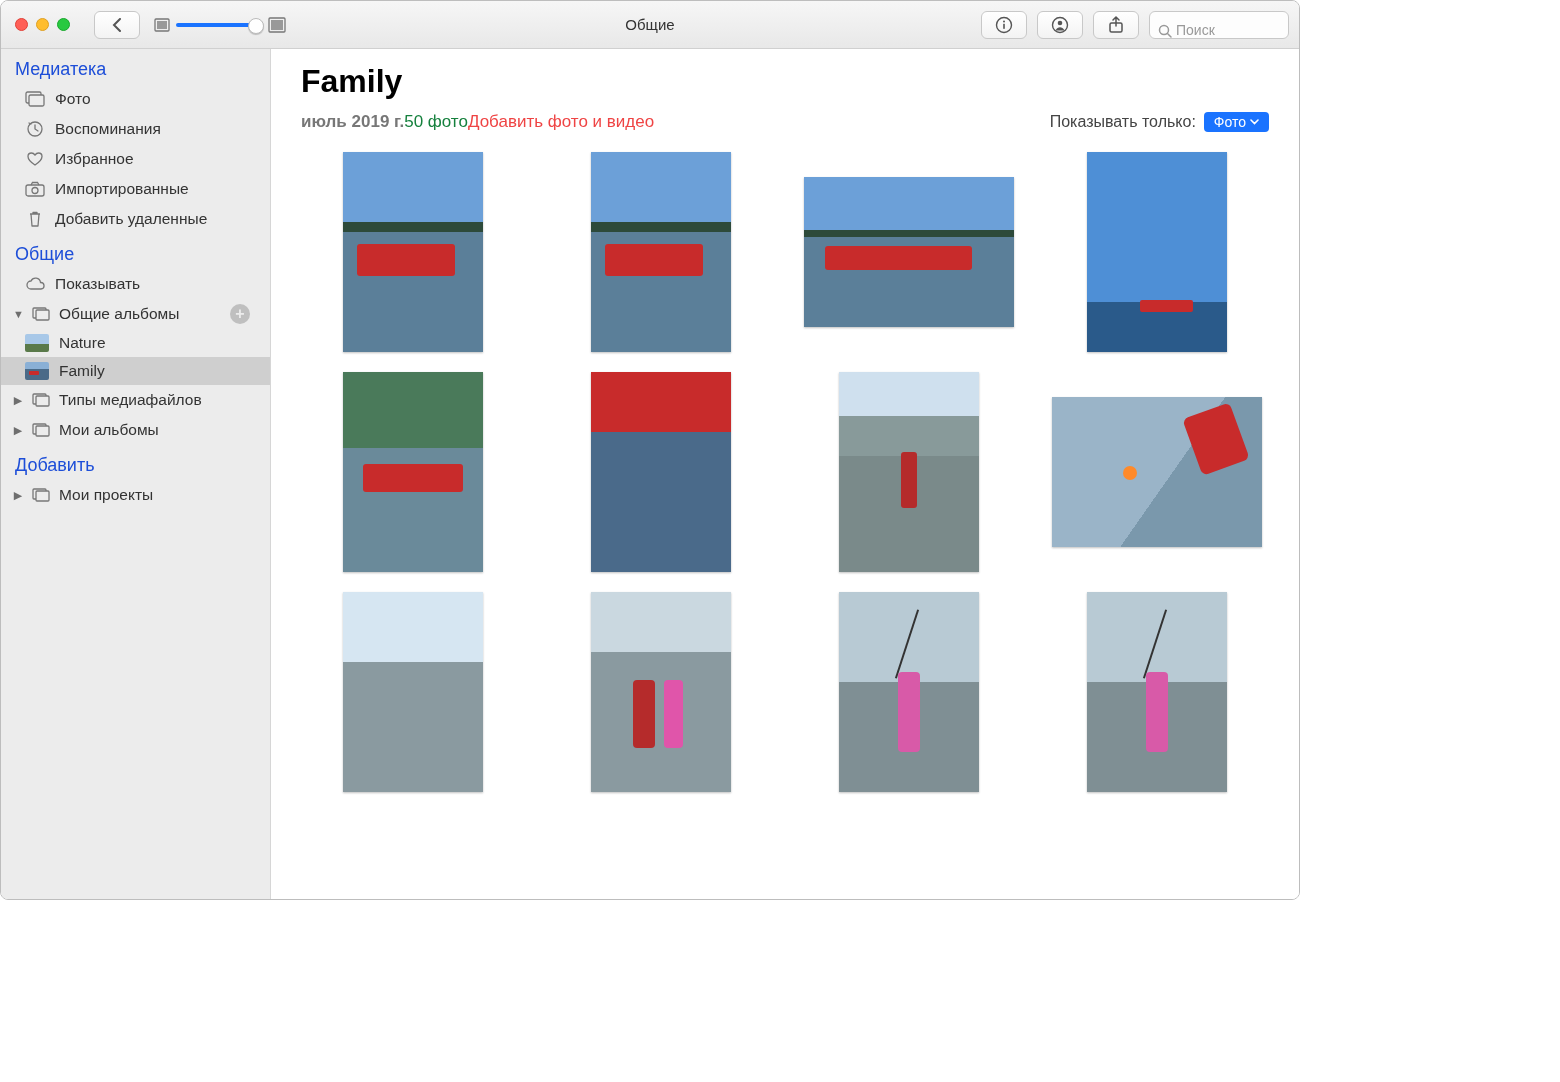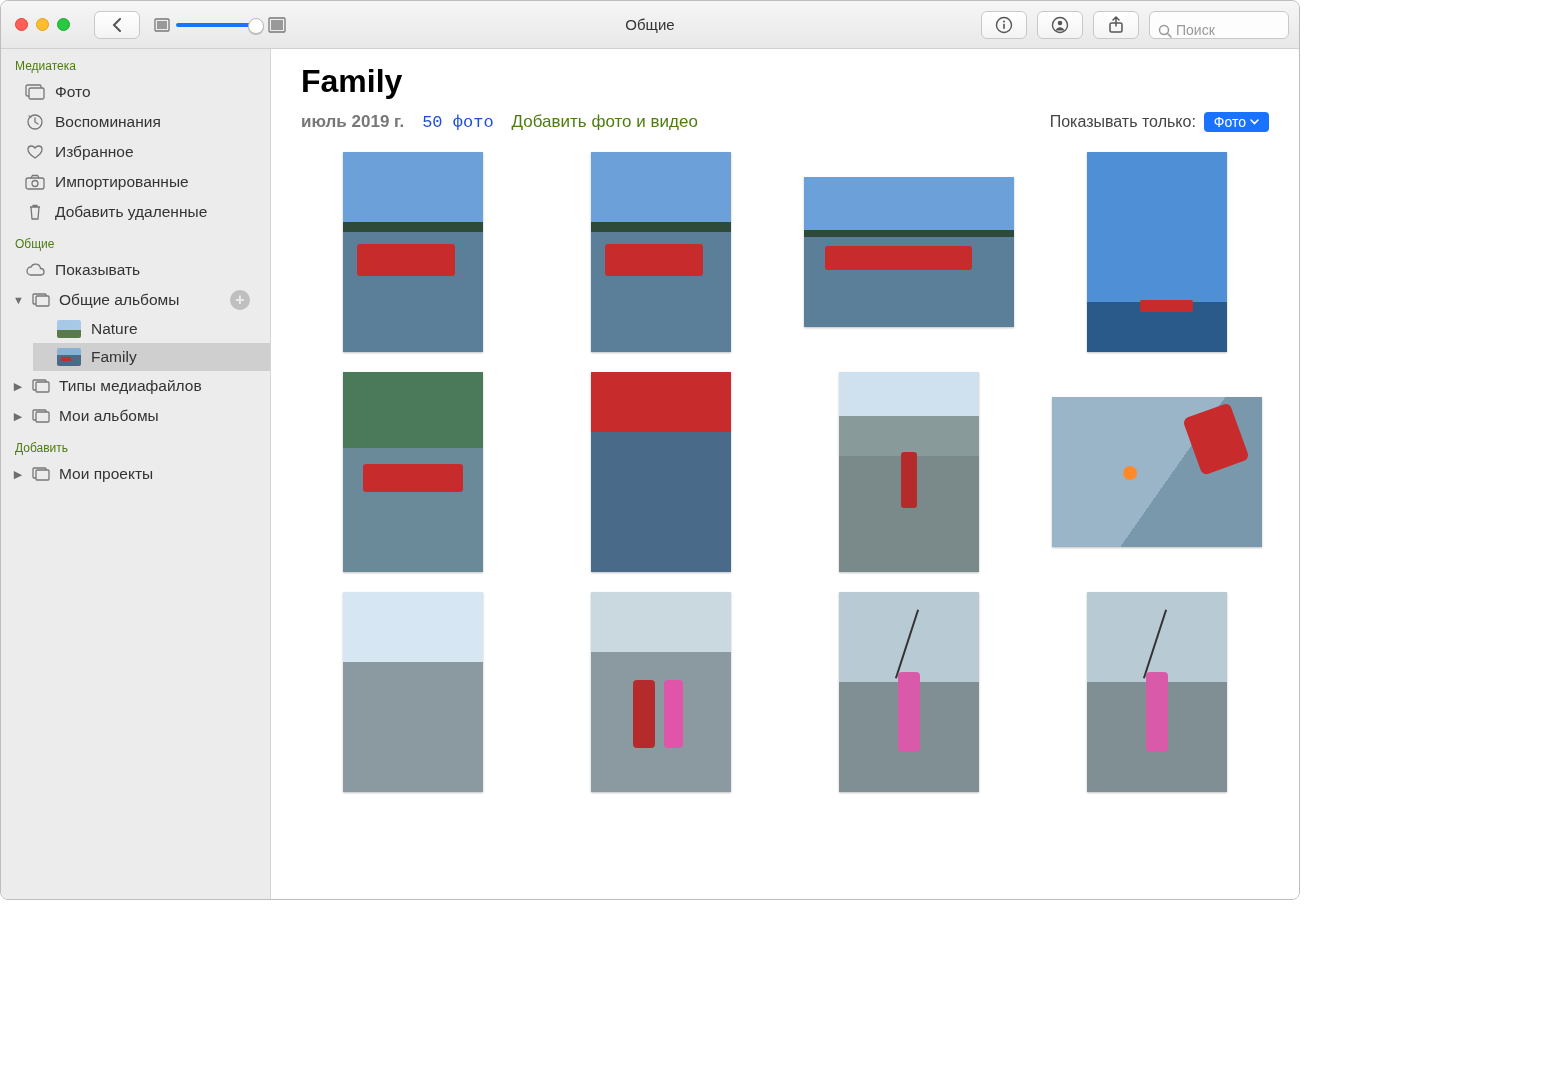--- a/index.html
+++ b/index.html
@@ -73,51 +73,51 @@
 .search-field svg{margin-right:4px;}
 .content{
   display:flex;height:calc(100% - 48px);
 }
 .sidebar{
   width:270px;background:#ececec;border-right:1px solid #d6d6d6;
   overflow-y:auto;font-size:15.5px;color:#333;
   display:flex;flex-direction:column;
 }
 .section-h{
-  padding:10px 14px 4px;color:#4d7c0f;font-size:12px;
+  padding:10px 14px 4px;color:#1d4ed8;font-size:18px;
 }
 .side-item{
   display:flex;align-items:center;gap:10px;padding:5px 14px 5px 24px;
   cursor:default;
 }
 .side-item.selected{background:#cfcfcf;}
 .side-item .ic{width:20px;height:20px;display:flex;align-items:center;justify-content:center;color:#6e6e6e;}
-.side-item.indent2{margin-left:32px;}
+.side-item.indent2{}
 .side-sub{
   display:flex;align-items:center;gap:8px;padding:5px 10px 5px 12px;
 }
 .side-sub .tri{width:10px;text-align:center;color:#6e6e6e;font-size:11px;}
 .side-sub .ic{width:20px;height:20px;display:flex;align-items:center;justify-content:center;color:#6e6e6e;}
 .plus-circle{
   margin-left:auto;margin-right:10px;width:20px;height:20px;border-radius:50%;
   background:#bfbfbf;color:#ececec;display:flex;align-items:center;justify-content:center;font-size:16px;font-weight:bold;
 }
 .thumb{
   width:24px;height:18px;border-radius:2px;object-fit:cover;flex:none;
 }
 .main{
   flex:1;background:#fff;overflow-y:auto;padding:14px 30px 0;
 }
 .album-title{font-size:32px;font-weight:700;margin-bottom:12px;}
 .meta-row{
-  display:flex;align-items:center;gap:18px;font-size:17px;color:#444;margin-bottom:20px;
+  display:flex;align-items:center;font-size:17px;color:#444;margin-bottom:20px;
 }
 .meta-date{color:#777;font-weight:600;}
-.meta-count{color:#1d4ed8;font-family:Liberation Mono, monospace;}
-.meta-link{color:#4d7c0f;cursor:pointer;}
+.meta-count{color:#15803d;}
+.meta-link{color:#ef4444;cursor:pointer;}
 .meta-right{margin-left:auto;display:flex;align-items:center;gap:8px;font-size:16px;}
 .filter-pill{
   background:#1a73ff;color:#fff;padding:2px 10px;border-radius:4px;font-size:14px;
   display:flex;align-items:center;gap:4px;
 }
 .grid{
   display:grid;grid-template-columns:repeat(4,1fr);gap:20px 24px;
 }
 .cell{
   display:flex;align-items:center;justify-content:center;

